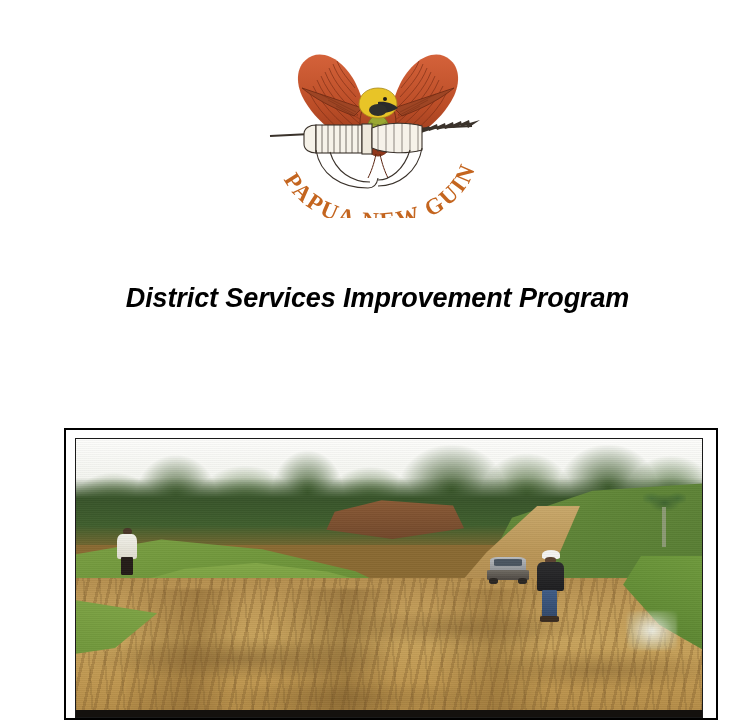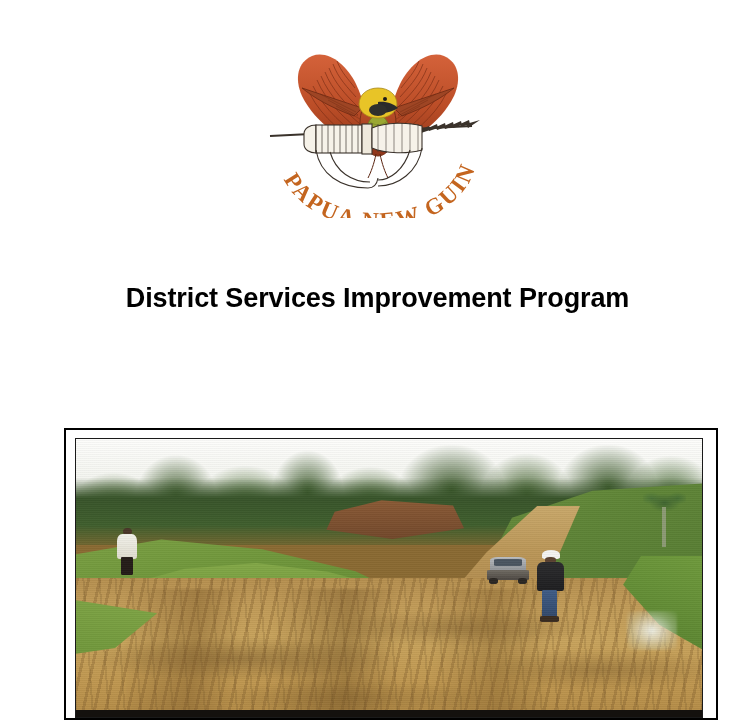--- a/index.html
+++ b/index.html
@@ -36,20 +36,21 @@
     left: 0;
     top: 283px;
     width: 755px;
     text-align: center;
     font-family: "Liberation Sans", sans-serif;
     font-size: 27px;
     font-weight: bold;
     color: #000000;
     letter-spacing: -0.1px;
     white-space: nowrap;
+    font-style: italic;
   }
 
   
   .photo-frame {
     position: absolute;
     left: 64px;
     top: 428px;
     width: 654px;
     height: 292px;
     box-sizing: border-box;

